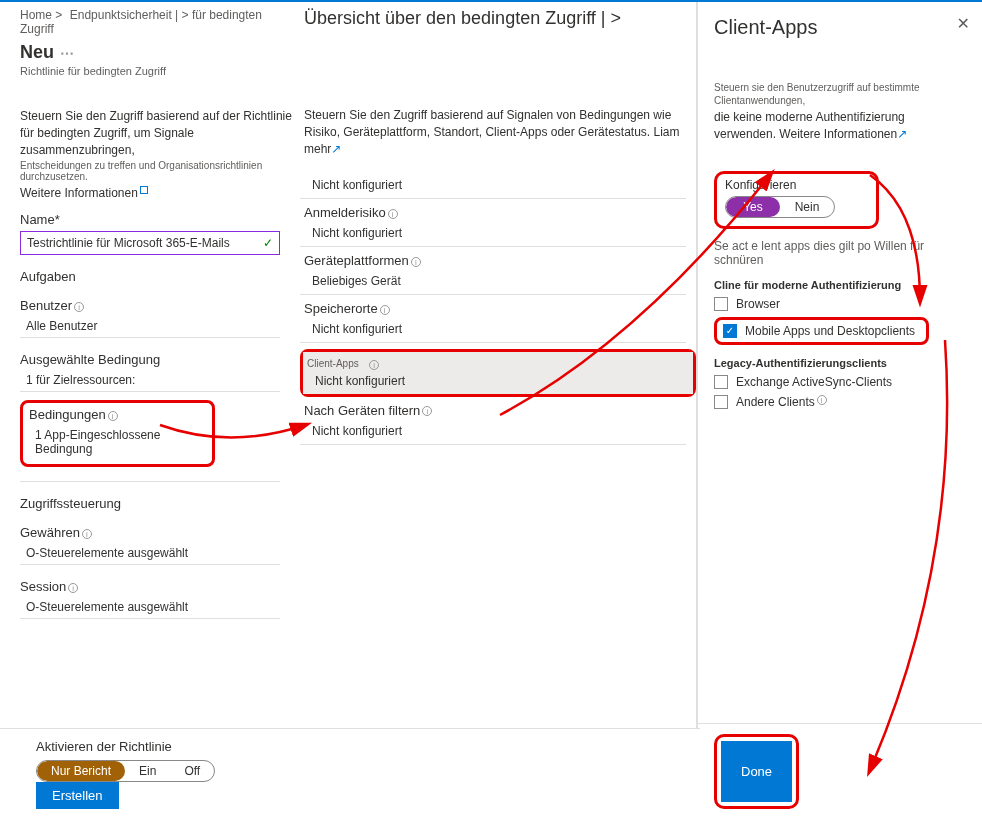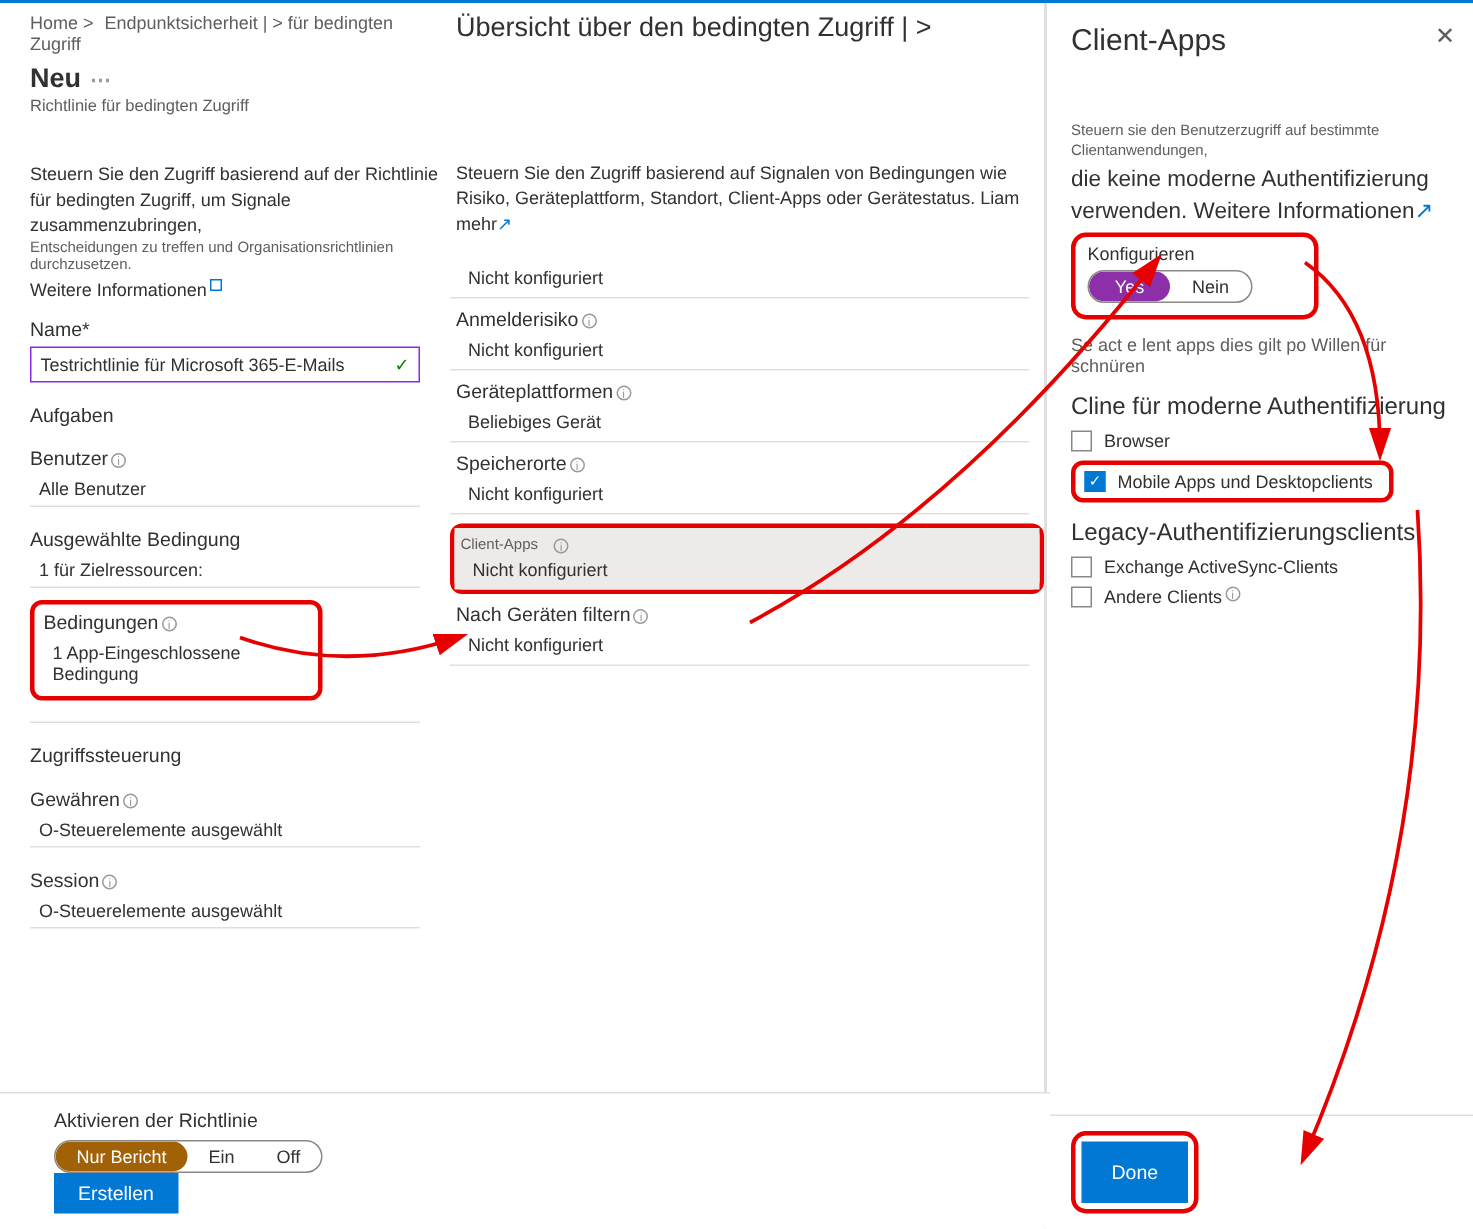--- a/index.html
+++ b/index.html
@@ -99,21 +99,21 @@
   }
   .close-x {
     position: absolute;
     top: 12px; right: 12px;
     font-size: 16px;
     color: #605e5c;
     cursor: pointer;
   }
   .panel-body { padding: 0 16px; font-size: 12px; }
   .panel-desc { font-size: 10px; color: #605e5c; line-height:1.3; margin-bottom:2px;}
-  .panel-desc2 { font-size: 15px; line-height:1.4; margin-bottom:4px;}
+  .panel-desc2 { font-size: 12px; line-height:1.4; margin-bottom:28px;}
   .toggle-box {
     border: 3px solid #e60000;
     border-radius: 10px;
     padding: 4px 8px 8px 8px;
     margin-bottom: 10px;
     width: 165px;
   }
   .toggle-lbl { font-size: 12px; margin-bottom: 4px;}
   .pill-toggle {
     border: 1px solid #8a8886;
@@ -131,32 +131,32 @@
   .chk {
     width:14px; height:14px;
     border:1px solid #8a8886;
     margin-right:8px;
     display:inline-flex;
     align-items:center;
     justify-content:center;
   }
   .chk.checked { background:#0078d4; border-color:#0078d4; color:#fff; font-size:10px;}
   .chk-highlight { border:3px solid #e60000; border-radius:8px; padding:4px 6px; width: 215px;}
-  .subhdr { font-size:16px; margin:12px 0 6px 0;}
+  .subhdr { font-size:11px; margin:12px 0 6px 0;font-weight:bold;}
   .panel-footer {
     position:absolute;
     bottom:0; left:0; right:0;
     border-top:1px solid #e1dfdd;
     padding:10px 16px;
   }
   .done-btn {
     background:#0078d4;
     color:#fff;
     border:none;
-    padding:13px 20px;
+    padding:23px 20px;
     font-size:13px;
     cursor:pointer;
   }
   .done-wrap { border:3px solid #e60000; border-radius:10px; display:inline-block; padding:4px;}
   .bottom-bar {
     position:absolute;
     bottom:0; left:0;
     width: 700px;
     border-top:1px solid #e1dfdd;
     padding:10px 36px;

